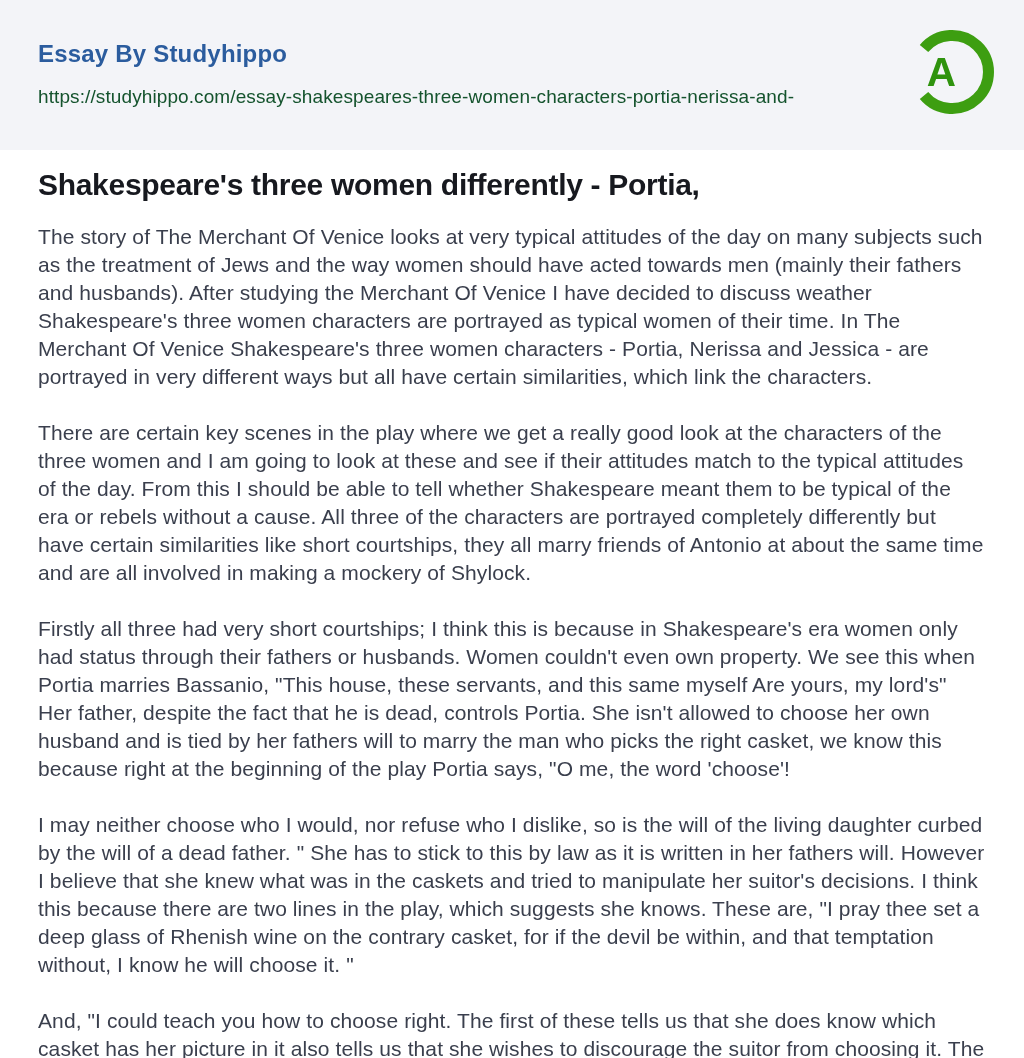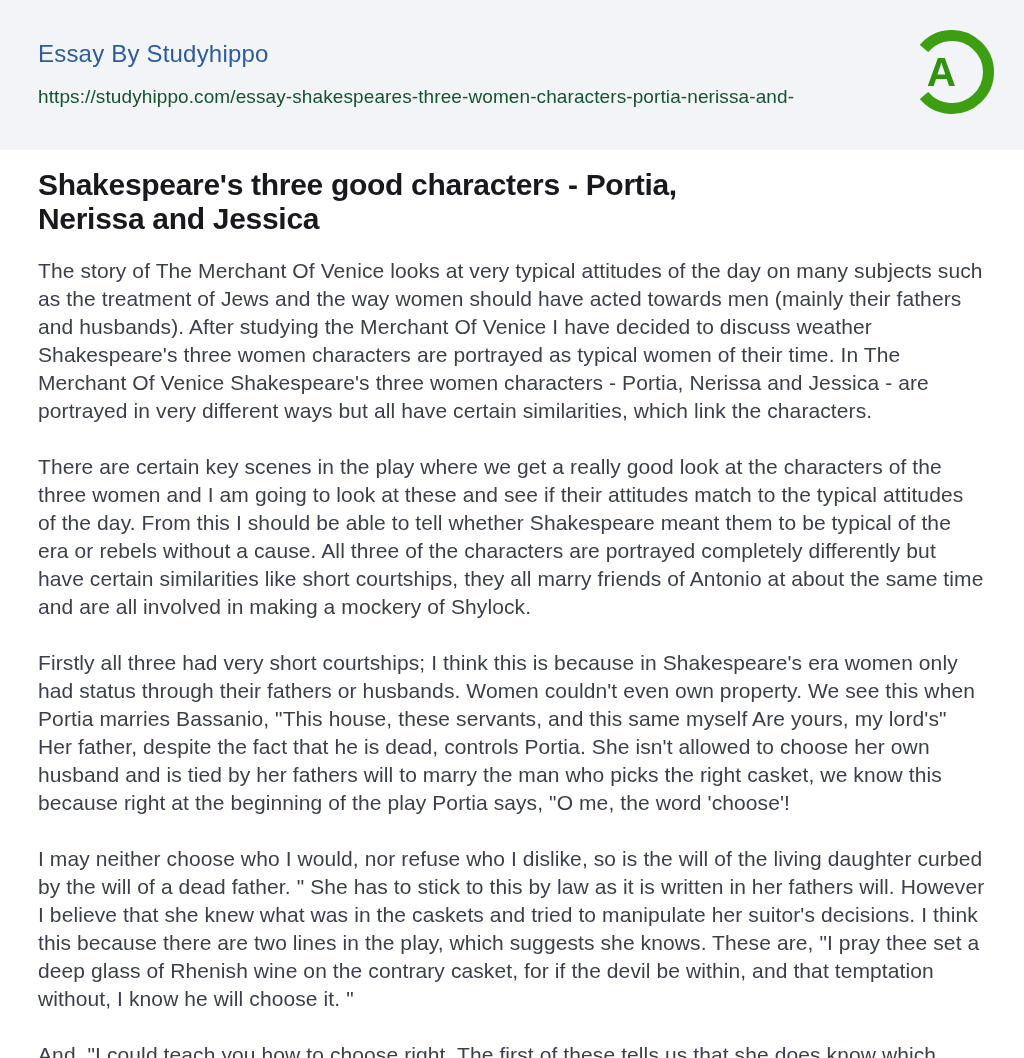--- a/index.html
+++ b/index.html
@@ -18,21 +18,21 @@
     background: #f3f4f8;
     box-sizing: border-box;
     width: 1024px;
     height: 150px;
     padding: 40px 130px 0 38px;
     position: relative;
   }
   .source-label {
     margin: 0 0 16px 0;
     font-size: 24px;
-    font-weight: 400;
+    font-weight: 700;
     letter-spacing: 0.2px;
     color: #2b5c9e;
   }
   .source-url {
     display: block;
     font-size: 19px;
     line-height: 25px;
     color: #14532d;
     text-decoration: none;
     letter-spacing: 0.1px;
@@ -77,22 +77,21 @@
   <div class="logo-badge">
     <svg viewBox="0 0 100 100" width="88" height="88">
       <path d="M 18.2 23.3 A 41.5 41.5 0 1 1 18.2 76.7" fill="none" stroke="#3d9e11" stroke-width="12.5" stroke-linecap="butt"></path>
       <text x="38" y="66" text-anchor="middle" font-family="Liberation Sans, sans-serif" font-size="46" font-weight="bold" fill="#2f930e">A</text>
     </svg>
   </div>
 </div>
 
 <div class="content">
   <h1 class="essay-title">
-    <span>Shakespeare's three good characters - Portia,</span><br>
-    <span>Nerissa and Jessica</span>
+    <span>Shakespeare's three women differently - Portia,</span><br>
   </h1>
 
   <p class="essay-paragraph">The story of The Merchant Of Venice looks at very typical attitudes of the day on many subjects such as the treatment of Jews and the way women should have acted towards men (mainly their fathers and husbands). After studying the Merchant Of Venice I have decided to discuss weather Shakespeare's three women characters are portrayed as typical women of their time. In The Merchant Of Venice Shakespeare's three women characters - Portia, Nerissa and Jessica - are portrayed in very different ways but all have certain similarities, which link the characters.</p>
   <p class="essay-paragraph">There are certain key scenes in the play where we get a really good look at the characters of the three women and I am going to look at these and see if their attitudes match to the typical attitudes of the day. From this I should be able to tell whether Shakespeare meant them to be typical of the era or rebels without a cause. All three of the characters are portrayed completely differently but have certain similarities like short courtships, they all marry friends of Antonio at about the same time and are all involved in making a mockery of Shylock.</p>
   <p class="essay-paragraph">Firstly all three had very short courtships; I think this is because in Shakespeare's era women only had status through their fathers or husbands. Women couldn't even own property. We see this when Portia marries Bassanio, "This house, these servants, and this same myself Are yours, my lord's" Her father, despite the fact that he is dead, controls Portia. She isn't allowed to choose her own husband and is tied by her fathers will to marry the man who picks the right casket, we know this because right at the beginning of the play Portia says, "O me, the word 'choose'!</p>
   <p class="essay-paragraph">I may neither choose who I would, nor refuse who I dislike, so is the will of the living daughter curbed by the will of a dead father. " She has to stick to this by law as it is written in her fathers will. However I believe that she knew what was in the caskets and tried to manipulate her suitor's decisions. I think this because there are two lines in the play, which suggests she knows. These are, "I pray thee set a deep glass of Rhenish wine on the contrary casket, for if the devil be within, and that temptation without, I know he will choose it. "</p>
   <p class="essay-paragraph">And, "I could teach you how to choose right. The first of these tells us that she does know which casket has her picture in it also tells us that she wishes to discourage the suitor from choosing it. The second of these tells us this also and shows she has a great preference for Bassnio. Today Portia's name is linked with the Qualities of justice and mercy, but she is cruel in her defeated and humiliation of Shylock. When she dresses up in men's clothing with Nerissa she made sure she pushed Shylock into a corner he couldn't get out of. She did this cleverly by making sure Shylock had basically told them he wanted to kill Antonio and then springing the loophole on him.</p>
 
 </div>
 

